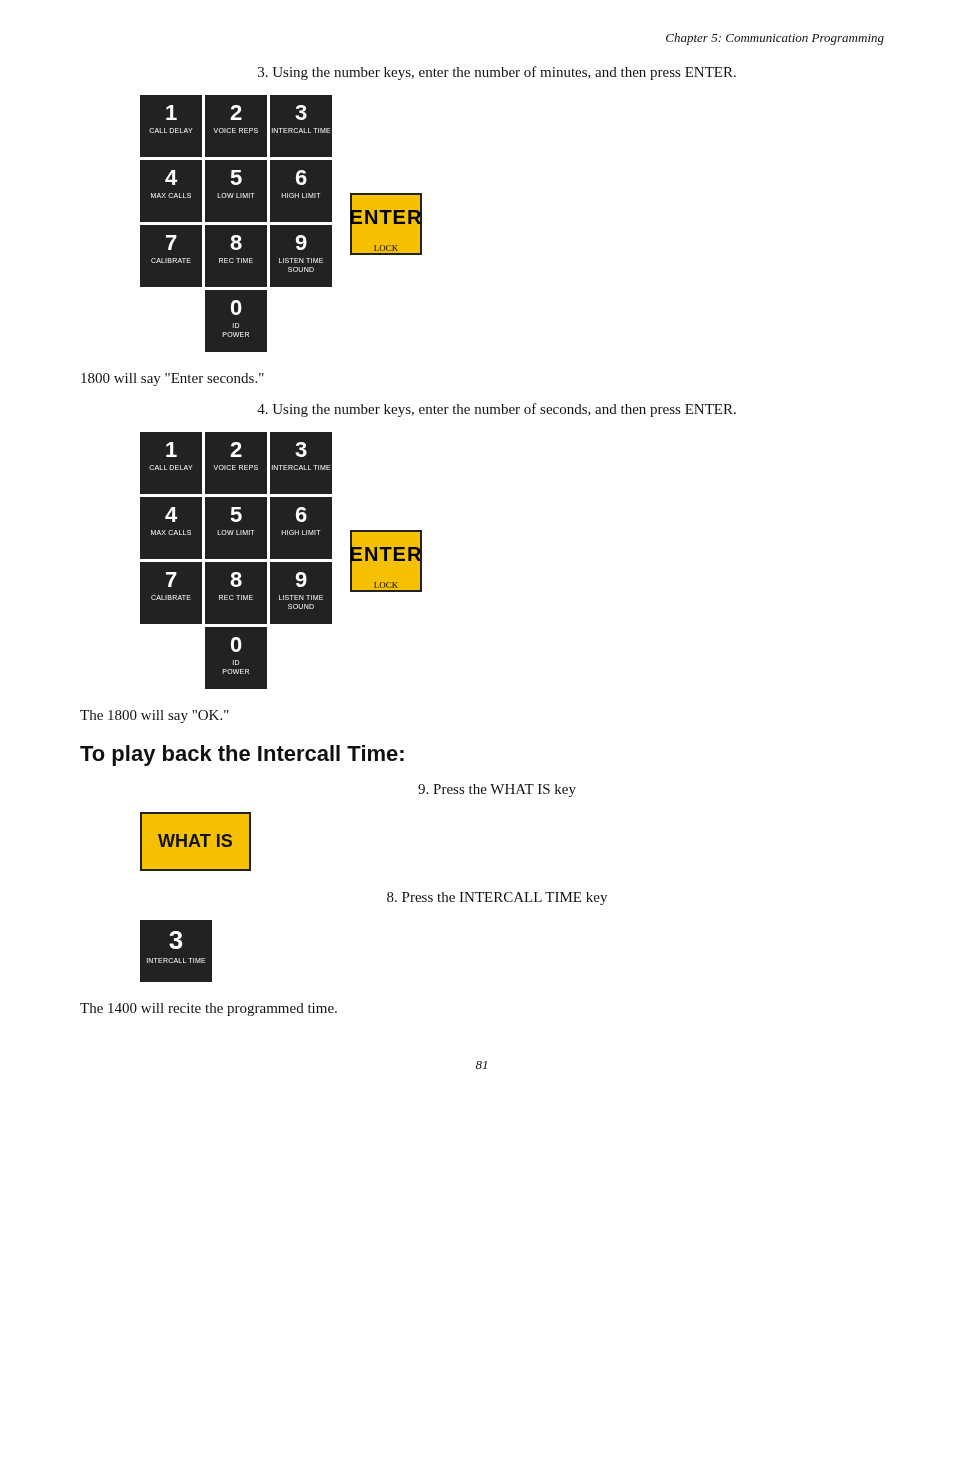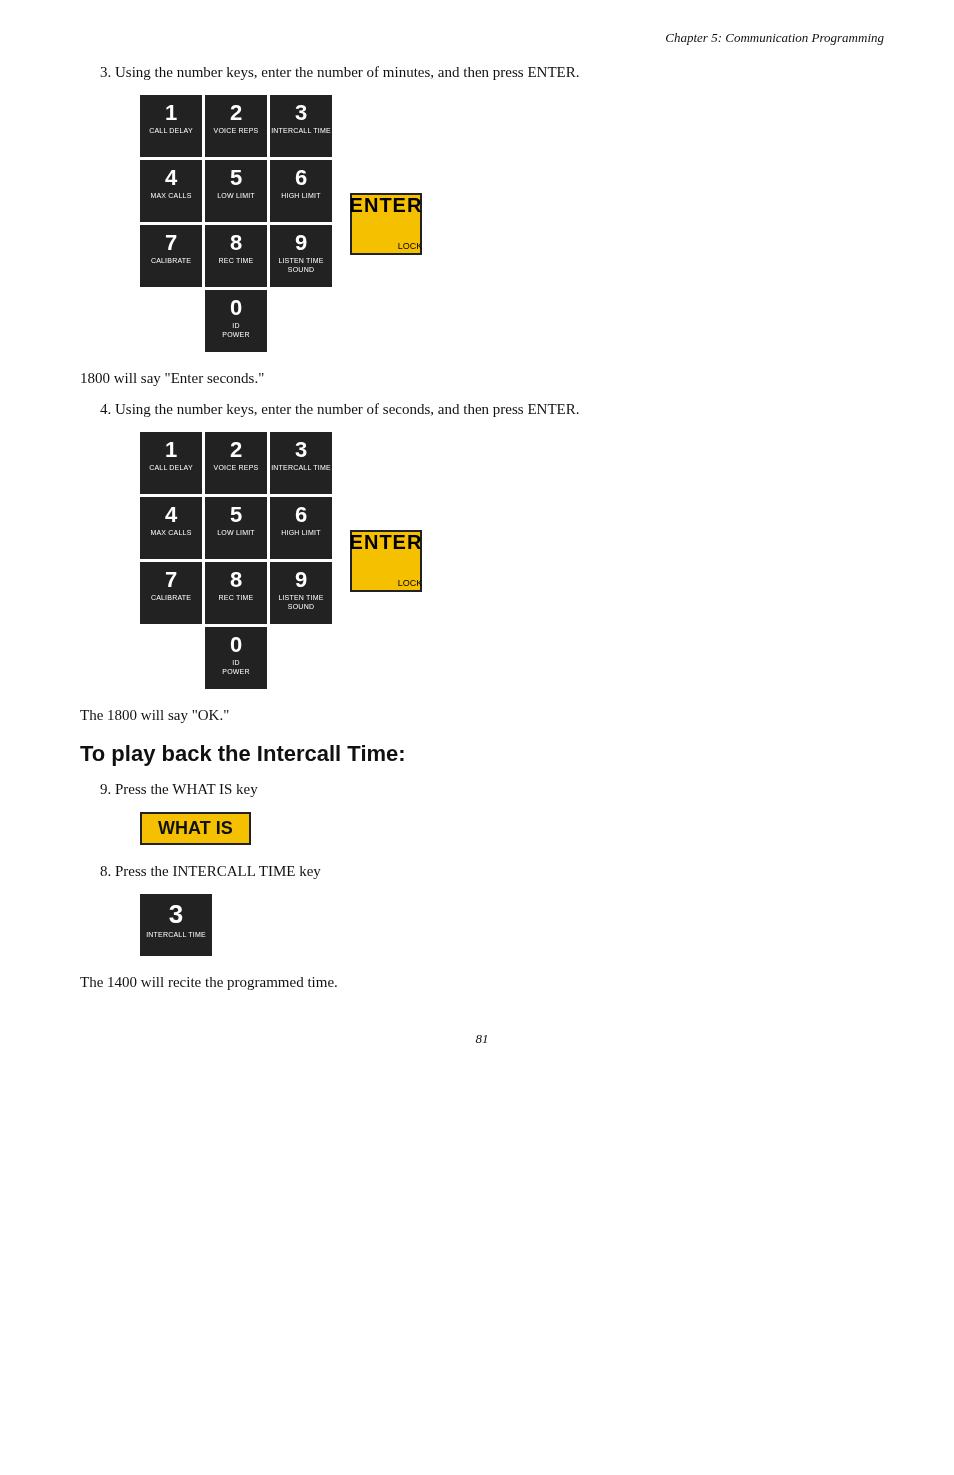--- a/index.html
+++ b/index.html
@@ -15,20 +15,21 @@
       text-align: right;
       font-style: italic;
       font-size: 13px;
       margin-bottom: 18px;
       padding-right: 10px;
     }
     .step-text {
       font-size: 15px;
       margin-bottom: 14px;
       margin-left: 20px;
+      text-align: center;
     }
     .keypad-container {
       display: flex;
       align-items: center;
       gap: 18px;
       margin-left: 60px;
       margin-bottom: 18px;
     }
     .keypad-grid {
       display: grid;
@@ -68,60 +69,58 @@
     }
     .key.zero {
       grid-column: 2 / 3;
     }
     .enter-key {
       background: #f5c000;
       color: #000;
       display: flex;
       flex-direction: column;
       align-items: center;
-      justify-content: flex-start;
+      justify-content: flex-end;
       width: 72px;
       height: 62px;
       border: 2px solid #222;
       cursor: default;
-      gap: 24px;
     }
     .enter-key .enter-text {
       font-size: 20px;
       font-weight: bold;
       font-family: Arial, sans-serif;
       letter-spacing: 1px;
       line-height: 1;
     }
     .enter-key .lock-text {
       font-size: 9px;
-      font-family: Liberation Sans, sans-serif;
+      font-family: Liberation Serif, serif;
       text-transform: uppercase;
-      margin-top: 2px;
-      padding-left: 48px;
+      margin-top: 16px;
     }
     .paragraph {
       font-size: 15px;
       margin-bottom: 14px;
       margin-left: 0;
     }
     .section-heading {
       font-size: 22px;
       font-family: Arial, sans-serif;
       font-weight: bold;
       margin-bottom: 14px;
       margin-top: 17px;
     }
     .what-is-key {
       background: #f5c000;
       border: 2px solid #222;
       font-family: Arial, sans-serif;
       font-size: 18px;
       font-weight: bold;
-      padding: 4px 16px;
+      padding: 17px 16px;
       display: inline-block;
       margin-left: 60px;
       margin-bottom: 18px;
       cursor: default;
     }
     .intercall-key {
       background: #222;
       color: #fff;
       display: flex;
       flex-direction: column;

